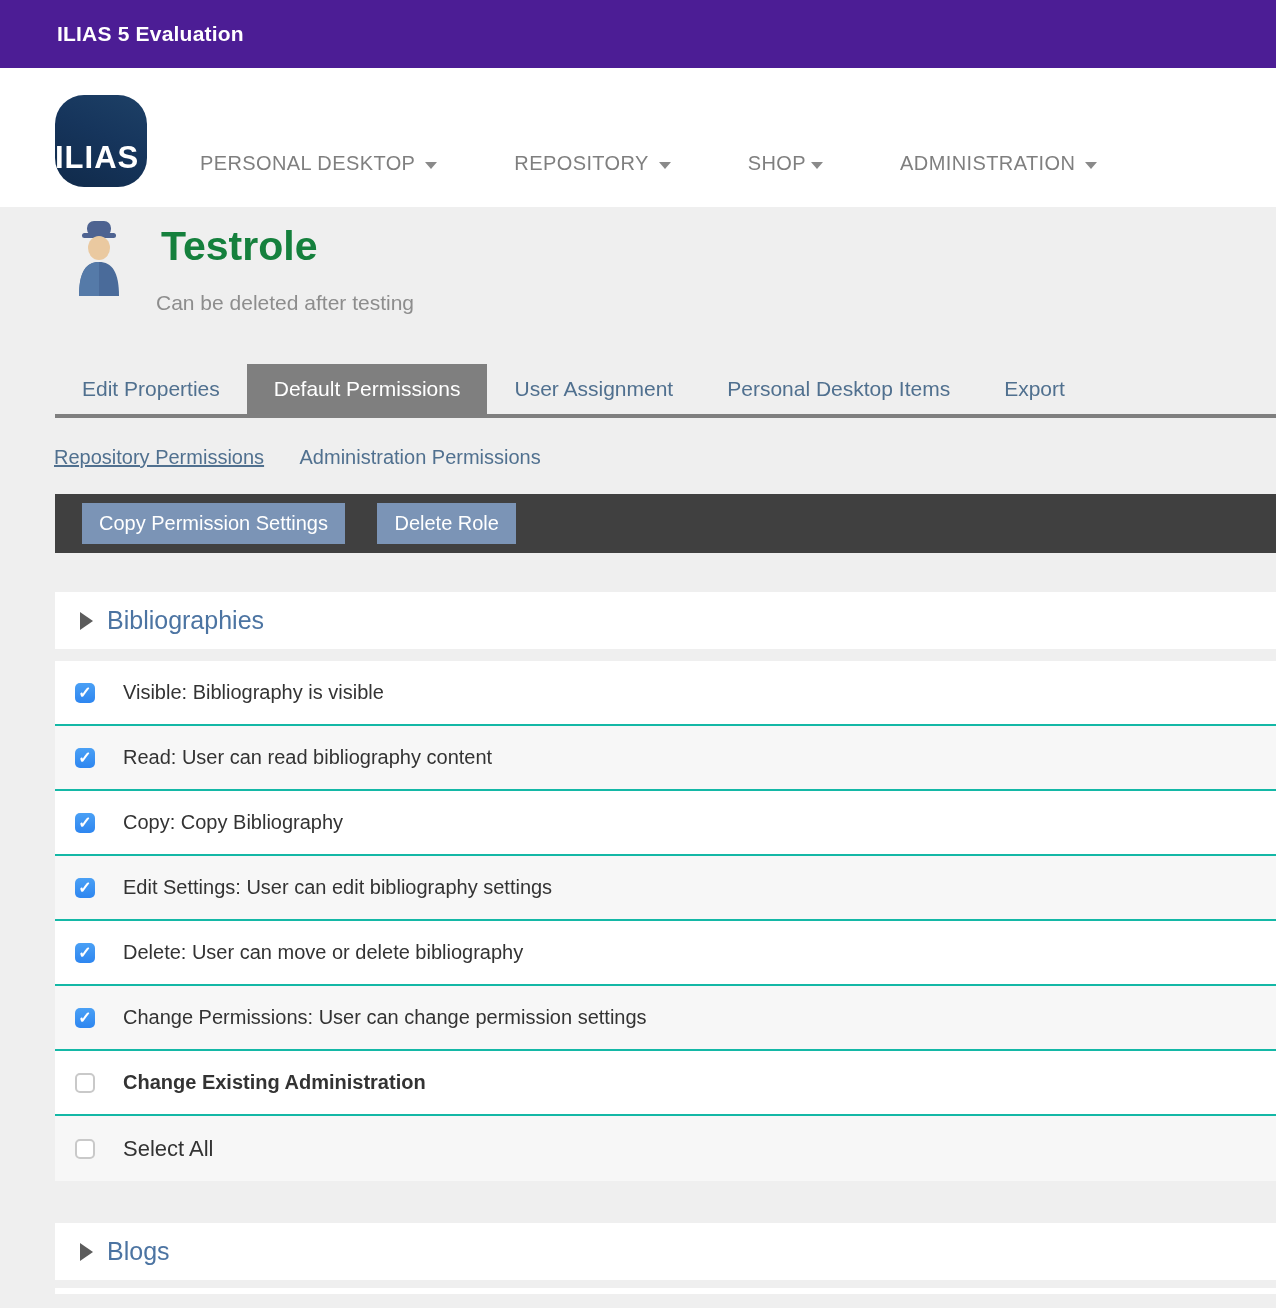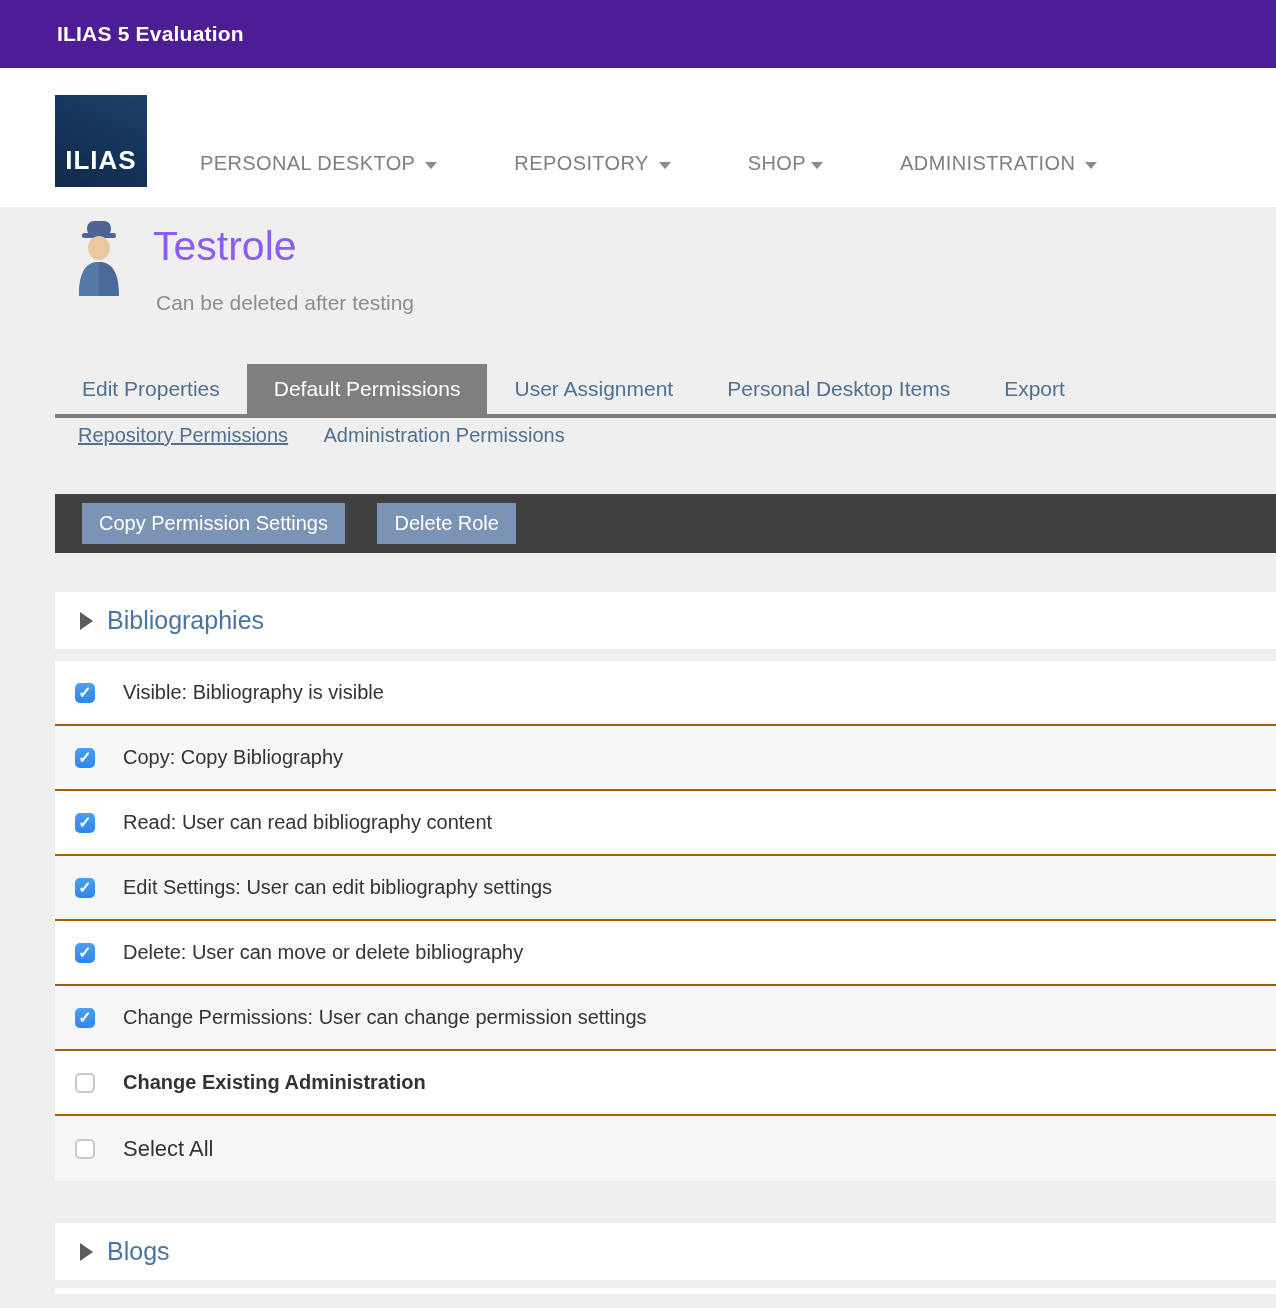--- a/index.html
+++ b/index.html
@@ -13,46 +13,46 @@
     height:68px; background:#4c1d95; display:flex; align-items:center;
     padding-left:57px;
   }
   .topbar-title { color:#ffffff; font-size:21px; font-weight:700; letter-spacing:0.2px; }
 
   
   .mainhead { height:139px; background:#ffffff; position:relative; }
   .logo {
     position:absolute; left:55px; top:27px; width:92px; height:92px;
     background:linear-gradient(205deg, #1d4066 0%, #16355c 45%, #102a4a 100%);
-    color:#fff; font-weight:700; font-size:26px; letter-spacing:1px;
-    display:flex; align-items:flex-end; justify-content:center; padding-bottom:11px;
+    color:#fff; font-weight:700; font-size:31px; letter-spacing:1px;
+    display:flex; align-items:flex-end; justify-content:flex-start; padding-bottom:11px;border-radius:29px;
   }
   .nav { position:absolute; left:200px; top:84px; display:flex; gap:77px; align-items:center; }
   .nav-item { font-size:20px; color:#7f7f7f; letter-spacing:0.4px; cursor:pointer; display:flex; align-items:center; white-space:nowrap; }
   .caret {
     display:inline-block; width:0; height:0; margin-left:10px; margin-top:3px;
     border-left:6px solid transparent; border-right:6px solid transparent;
     border-top:7px solid #8a8a8a;
   }
 
   
   .rolehead { position:relative; height:157px; }
   .role-icon { position:absolute; left:75px; top:13px; }
-  .role-title { position:absolute; left:153px; top:16px; font-size:41px; font-weight:400; color:#8b5cf6; }
+  .role-title { position:absolute; left:161px; top:16px; font-size:41px; font-weight:700; color:#15803d; }
   .role-subtitle { position:absolute; left:156px; top:84px; font-size:21px; color:#8d8d8d; }
 
   
   .tabs { position:relative; margin-left:55px; width:1221px; height:54px; }
   .tabs-row { display:flex; height:50px; }
   .tab { line-height:50px; padding:0 27px; font-size:21px; color:#50708f; cursor:pointer; white-space:nowrap; }
   .tab.active { background:#7f7f7f; color:#ffffff; }
   .tabs-underline { position:absolute; left:0; bottom:0; width:1221px; height:4px; background:#7f7f7f; }
 
   
-  .subtabs { margin-left:78px; padding-top:6px; height:76px; }
+  .subtabs { margin-left:54px; padding-top:28px; height:76px; }
   .subtab { font-size:20px; color:#50708f; margin-right:31px; cursor:pointer; text-decoration:none; }
   .subtab.active { text-decoration:underline; }
 
   
   .toolbar { margin-left:55px; width:1221px; height:59px; background:#404040; padding:9px 0 0 27px; }
   .btn {
     display:inline-block; height:41px; line-height:41px; padding:0 17px; margin-right:28px;
     background:#7b94b6; color:#ffffff; font-size:20px; border:none; cursor:pointer;
     font-family:"Liberation Sans", sans-serif;
   }
@@ -62,21 +62,21 @@
   .section-gap-top { margin-top:39px; }
   .section-gap-big { margin-top:42px; }
   .section-head { height:57px; background:#ffffff; display:flex; align-items:center; cursor:pointer; }
   .tri {
     width:0; height:0; margin-left:25px;
     border-top:9px solid transparent; border-bottom:9px solid transparent;
     border-left:13px solid #5c5c5c;
   }
   .section-title { margin-left:14px; font-size:25px; color:#4c74a2; }
   .rows { margin-top:12px; }
-  .prow { height:65px; background:#ffffff; display:flex; align-items:center; border-bottom:2px solid #a16207; }
+  .prow { height:65px; background:#ffffff; display:flex; align-items:center; border-bottom:2px solid #14b8a6; }
   .prow:nth-child(even) { background:#f7f7f7; }
   .prow:last-child { border-bottom:none; }
   .cb {
     width:20px; height:20px; margin-left:20px; border-radius:5px; flex:0 0 auto;
     background:#ffffff; border:2px solid #c9c9c9; cursor:pointer; position:relative;
   }
   .cb.checked { background:linear-gradient(180deg,#4aa0f5,#2e86f0); border:none; }
   .cb.checked::after {
     content:"\2713"; position:absolute; left:0; top:0; width:20px; height:20px;
     color:#ffffff; font-size:16px; font-weight:700; line-height:20px; text-align:center;
@@ -157,25 +157,25 @@
       <span class="tri"></span>
       <span class="section-title">Bibliographies</span>
     </div>
     <div class="rows">
       <div class="prow">
         <span class="cb checked"></span>
         <span class="prow-label">Visible: Bibliography is visible</span>
       </div>
       <div class="prow">
         <span class="cb checked"></span>
+        <span class="prow-label">Read: User can read bibliography content</span>
+      </div>
+      <div class="prow">
+        <span class="cb checked"></span>
         <span class="prow-label">Copy: Copy Bibliography</span>
-      </div>
-      <div class="prow">
-        <span class="cb checked"></span>
-        <span class="prow-label">Read: User can read bibliography content</span>
       </div>
       <div class="prow">
         <span class="cb checked"></span>
         <span class="prow-label">Edit Settings: User can edit bibliography settings</span>
       </div>
       <div class="prow">
         <span class="cb checked"></span>
         <span class="prow-label">Delete: User can move or delete bibliography</span>
       </div>
       <div class="prow">

